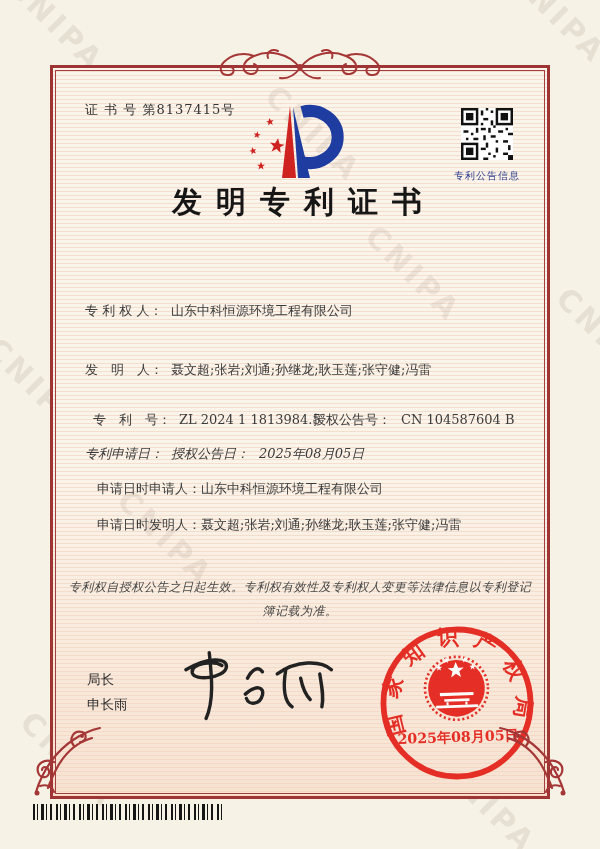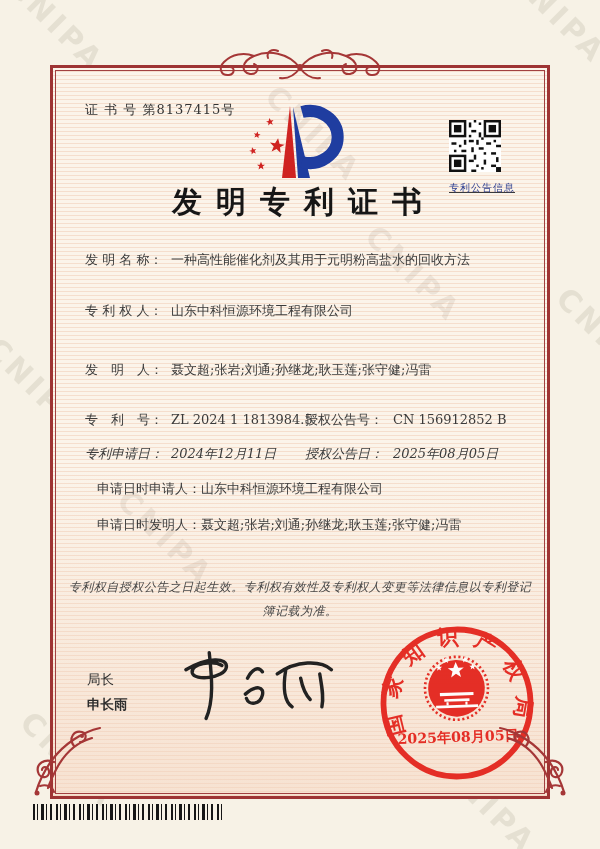--- a/index.html
+++ b/index.html
@@ -22,42 +22,42 @@
     border:3px solid #9e3434;
     background-color:#fbf4ea;
     background-image:
       linear-gradient(180deg, rgba(250,244,234,0) 55%, rgba(243,211,189,0.55) 100%),
       repeating-linear-gradient(0deg, rgba(233,178,146,0.33) 0 1px, rgba(0,0,0,0) 1px 4px);
   }
   .frame-inner{position:absolute;inset:2px;border:1px solid #a24040;pointer-events:none;}
   
   .cert-no{position:absolute;left:32px;top:33px;font-size:13px;letter-spacing:1px;color:#333;}
   .logo{position:absolute;left:174px;top:34px;}
-  .qr-block{position:absolute;left:396px;top:52px;width:76px;text-align:left;text-decoration:underline;}
+  .qr-block{position:absolute;left:396px;top:40px;width:76px;text-align:center;}
   .qr-label{margin-top:5px;font-size:10px;letter-spacing:1px;color:#2b3d8f;}
   .title{
     position:absolute;left:0;right:0;top:114px;text-align:center;
     font-size:30px;font-weight:bold;color:#161616;letter-spacing:14px;padding-left:8px;
   }
   
   .row{position:absolute;left:32px;right:22px;display:flex;font-size:13px;line-height:18px;color:#3b3b3b;}
   .row .lab{white-space:pre;display:inline-block;width:86px;flex:0 0 86px;}
   .row .lab-wide{width:116px;flex:0 0 116px;text-align:right;}
   .row .val{white-space:pre-line;}
   .row .val-fix{width:134px;flex:0 0 134px;white-space:pre;}
   .r1{top:183px;} .r2{top:234px;} .r3{top:266px;} .r4{top:293px;}
-  .r5{top:343px;} .r6{top:377px;font-style:italic;} .r7{top:412px;} .r8{top:448px;}
+  .r5{top:343px;margin-left:8px;} .r6{top:377px;font-style:italic;} .r7{top:412px;} .r8{top:448px;}
   
   .statement{
     position:absolute;left:10px;right:10px;top:507px;text-align:center;
     font-size:12px;line-height:24px;font-style:italic;color:#474747;letter-spacing:0.5px;
   }
   
   .sig-title{position:absolute;left:34px;top:603px;font-size:13.5px;color:#2e2e2e;}
-  .sig-name{position:absolute;left:34px;top:628px;font-size:13.5px;color:#2e2e2e;font-weight:bold;}
+  .sig-name{position:absolute;left:34px;top:628px;font-size:13.5px;color:#2e2e2e;}
   .sig-hand{position:absolute;left:118px;top:578px;}
   .seal{position:absolute;left:320px;top:551px;opacity:0.93;}
   .footer{position:absolute;left:0;right:0;top:704px;text-align:center;font-size:11.5px;color:#444;}
   
   .ornament-top{position:absolute;left:208px;top:44px;}
   .flourish{position:absolute;}
   .fl-left{left:30px;top:724px;}
   .fl-right{left:498px;top:724px;transform:scaleX(-1);}
   .barcode{
     position:absolute;left:33px;top:804px;width:190px;height:16px;
@@ -156,41 +156,36 @@
           <rect x="38" y="38" width="4" height="4"></rect>
             <rect x="18" y="40" width="4" height="2"></rect>
             <rect x="26" y="38" width="2" height="2"></rect>
         </g>
       </svg>
       <div class="qr-label">专利公告信息</div>
     </div>
 
     <div class="title">发明专利证书</div>
 
-    <div class="row r1">
-      <span class="lab">发 明 名 称：</span>
-      <span class="val">一种高性能催化剂及其用于元明粉高盐水的回收方法</span>
-    </div>
     <div class="row r2">
       <span class="lab">专 利 权 人：</span>
       <span class="val">山东中科恒源环境工程有限公司</span>
     </div>
     <div class="row r4">
       <span class="lab">发　明　人：</span>
       <span class="val">聂文超;张岩;刘通;孙继龙;耿玉莲;张守健;冯雷</span>
     </div>
     <div class="row r5">
       <span class="lab">专　利　号：</span>
       <span class="val val-fix">ZL 2024 1 1813984.5</span>
       <span class="lab" style="width:88px;flex-basis:88px;">授权公告号：</span>
-      <span class="val">CN 156912852 B</span>
+      <span class="val">CN 104587604 B</span>
     </div>
     <div class="row r6">
       <span class="lab">专利申请日：</span>
-      <span class="val val-fix">2024年12月11日</span>
       <span class="lab" style="width:88px;flex-basis:88px;">授权公告日：</span>
       <span class="val">2025年08月05日</span>
     </div>
     <div class="row r7">
       <span class="lab lab-wide">申请日时申请人：</span>
       <span class="val">山东中科恒源环境工程有限公司</span>
     </div>
     <div class="row r8">
       <span class="lab lab-wide">申请日时发明人：</span>
       <span class="val">聂文超;张岩;刘通;孙继龙;耿玉莲;张守健;冯雷</span>

